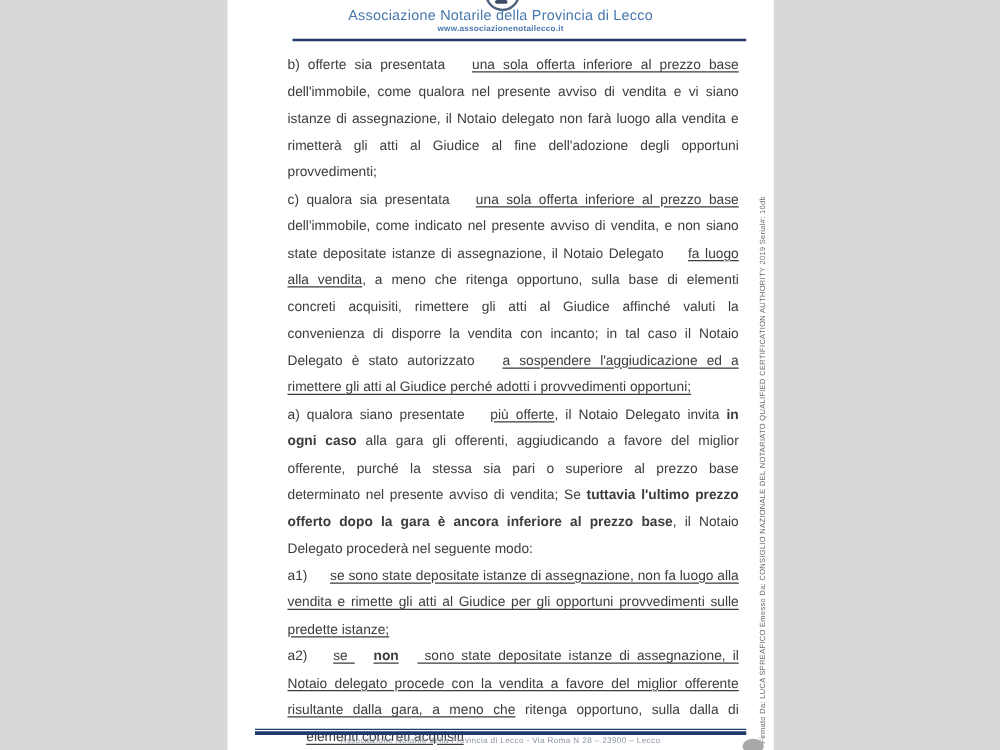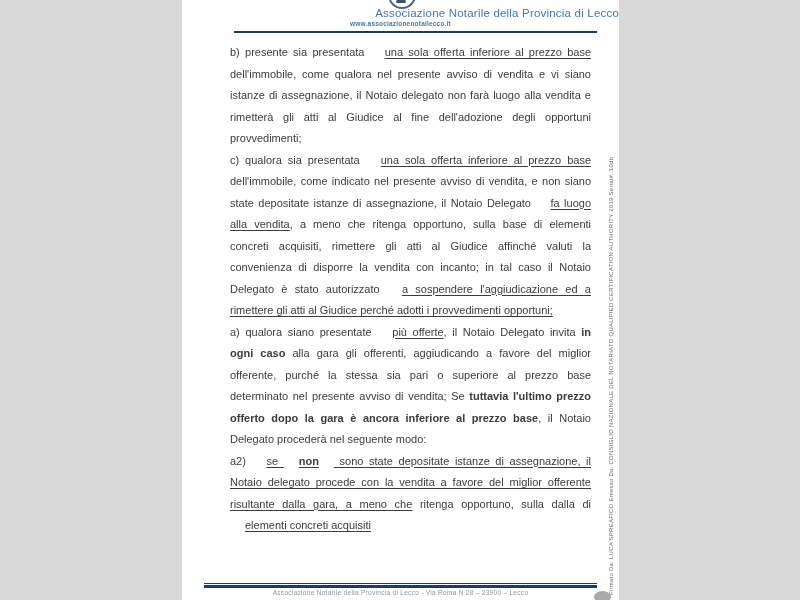--- a/index.html
+++ b/index.html
@@ -17,21 +17,21 @@
   .logo-fragment{
     position:absolute;left:206px;top:-19px;width:24px;height:24px;
     border-radius:50%;border:2px solid #51647e;background:#fff;
   }
   .logo-mark{
     position:absolute;left:214px;top:0px;width:10px;height:3px;
     background:#3d4f66;border-radius:2px;
   }
   .header-title{
     position:absolute;top:7px;left:0;width:100%;
-    text-align:right;color:var(--brand-blue,#4677ad);
+    text-align:center;color:var(--brand-blue,#4677ad);
     font-size:11.5px;letter-spacing:.2px;
   }
   .header-url{
     position:absolute;top:20px;left:0;width:100%;
     text-align:center;color:var(--brand-blue,#4677ad);
     font-size:6.5px;font-weight:bold;letter-spacing:.2px;
   }
   .header-rule{
     position:absolute;top:31px;left:52px;right:22px;height:0;
     border-top:2px solid var(--rule-navy,#1f3a68);
@@ -72,23 +72,24 @@
 <div class="page">
 
   <div class="logo-fragment"></div>
   <div class="logo-mark"></div>
 
   <div class="header-title">Associazione Notarile della Provincia di Lecco</div>
   <div class="header-url">www.associazionenotailecco.it</div>
   <div class="header-rule"></div>
 
   <div class="doc-body">
-      <p class="para"><span>b) presente sia presentata </span><span class="u">una sola offerta inferiore al prezzo base</span><span> dell'immobile, come qualora nel presente avviso di vendita e vi siano istanze di assegnazione, il Notaio delegato non farà luogo alla vendita e rimetterà gli atti al Giudice al fine dell'adozione degli opportuni provvedimenti;</span></p>
+      <p class="para"><span>b) offerte sia presentata </span><span class="u">una sola offerta inferiore al prezzo base</span><span> dell'immobile, come qualora nel presente avviso di vendita e vi siano istanze di assegnazione, il Notaio delegato non farà luogo alla vendita e rimetterà gli atti al Giudice al fine dell'adozione degli opportuni provvedimenti;</span></p>
       <p class="para"><span>c) qualora sia presentata </span><span class="u">una sola offerta inferiore al prezzo base</span><span> dell'immobile, come indicato nel presente avviso di vendita, e non siano state depositate istanze di assegnazione, il Notaio Delegato </span><span class="u">fa luogo alla vendita</span><span>, a meno che ritenga opportuno, sulla base di elementi concreti acquisiti, rimettere gli atti al Giudice affinché valuti la convenienza di disporre la vendita con incanto; in tal caso il Notaio Delegato è stato autorizzato </span><span class="u">a sospendere l'aggiudicazione ed a rimettere gli atti al Giudice perché adotti i provvedimenti opportuni;</span></p>
       <p class="para"><span>a) qualora siano presentate </span><span class="u">più offerte</span><span>, il Notaio Delegato invita </span><span class="b">in ogni caso</span><span> alla gara gli offerenti, aggiudicando a favore del miglior offerente, purché la stessa sia pari o superiore al prezzo base determinato nel presente avviso di vendita; Se </span><span class="b">tuttavia l'ultimo prezzo offerto dopo la gara è ancora inferiore al prezzo base</span><span>, il Notaio Delegato procederà nel seguente modo:</span></p>
+      <p class="para"><span>a1) </span><span class="u">se sono state depositate istanze di assegnazione, non fa luogo alla vendita e rimette gli atti al Giudice per gli opportuni provvedimenti sulle predette istanze;</span></p>
       <p class="para"><span>a2) </span><span class="u">se </span><span class="b u">non</span><span class="u"> sono state depositate istanze di assegnazione, il Notaio delegato procede con la vendita a favore del miglior offerente risultante dalla gara, a meno che</span><span> ritenga opportuno, sulla dalla di </span><span class="u">elementi concreti acquisiti</span></p>
     </div>
 
   <div class="signature">Firmato Da: LUCA SPREAFICO Emesso Da: CONSIGLIO NAZIONALE DEL NOTARIATO QUALIFIED CERTIFICATION AUTHORITY 2019 Serial#: 10db</div>
   <div class="stamp-blob"></div>
 
   <div class="footer-rule">
     <div class="thin"></div>
       <div class="gap"></div>
       <div class="thick"></div>

